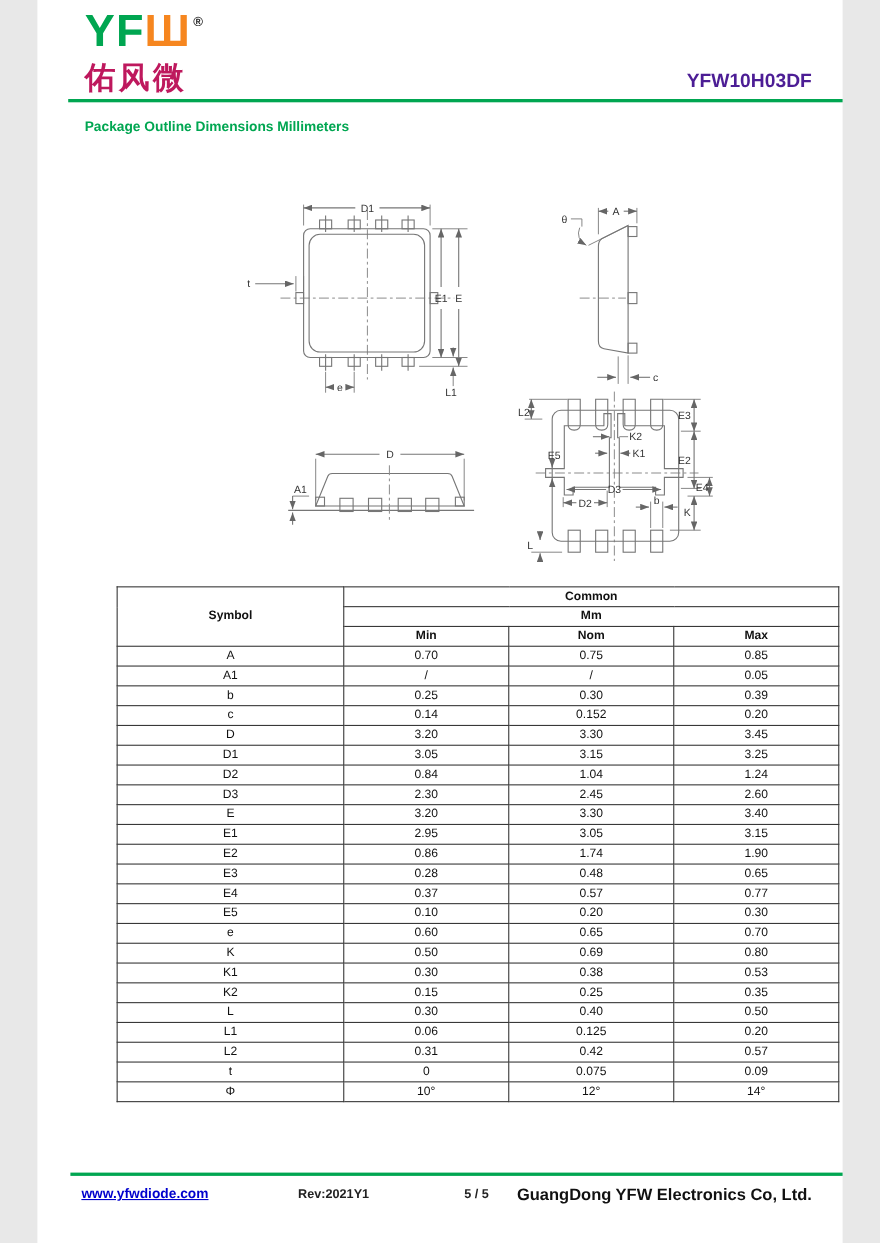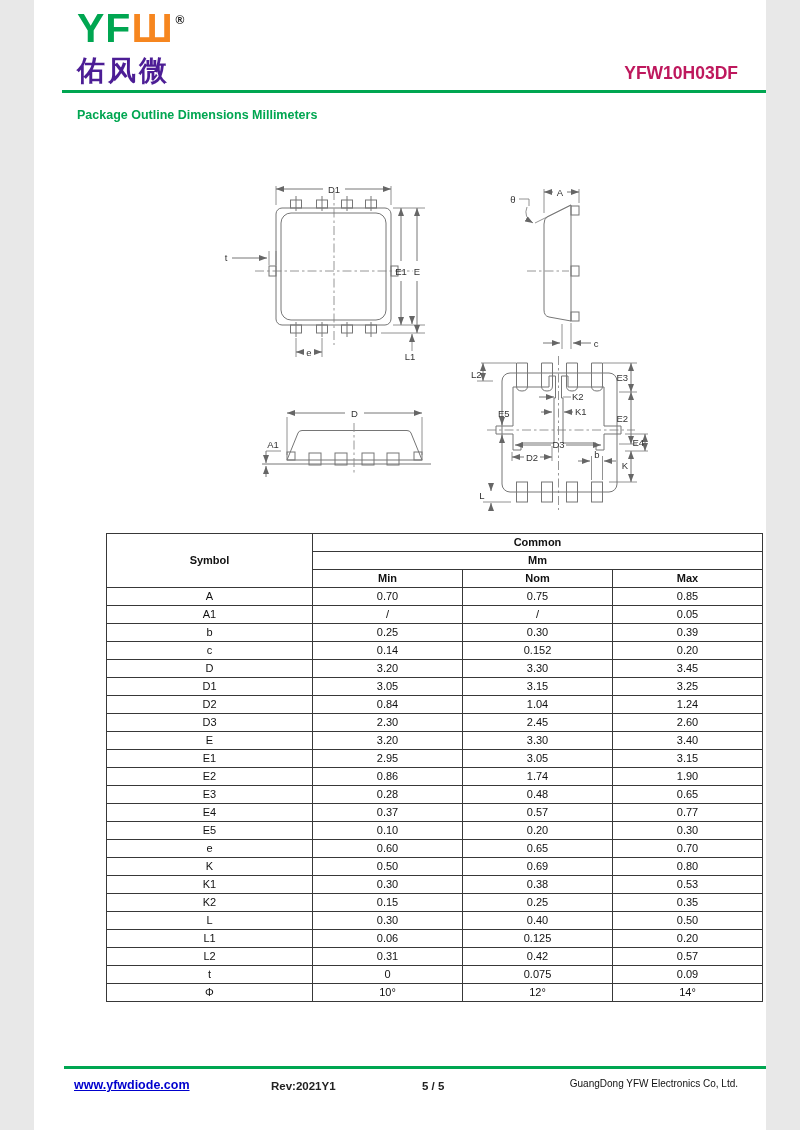--- a/index.html
+++ b/index.html
@@ -5,22 +5,22 @@
   html,body{margin:0;padding:0;background:#e8e8e8;}
   .page{position:relative;width:732px;height:1130px;background:#ffffff;margin:0 auto;
         font-family:"Liberation Sans",sans-serif;overflow:hidden;}
 
   
   .logo{position:absolute;left:43px;top:8px;}
   .logo-en{font-size:41px;font-weight:bold;line-height:1;letter-spacing:1px;}
   .logo-g{color:#00A651;}
   .logo-o{color:#F6861F;}
   .logo-reg{font-size:12px;vertical-align:18px;color:#222;font-weight:bold;margin-left:2px;}
-  .logo-cn{font-size:28px;font-weight:bold;color:#4c1d95;letter-spacing:3px;margin-top:3px;}
-  .part-number{position:absolute;right:28px;top:63px;font-size:17.5px;font-weight:bold;color:#be185d;}
+  .logo-cn{font-size:28px;font-weight:bold;color:#be185d;letter-spacing:3px;margin-top:3px;}
+  .part-number{position:absolute;right:28px;top:63px;font-size:17.5px;font-weight:bold;color:#4c1d95;}
   .rule-top{position:absolute;left:28px;top:90px;width:747px;height:2.5px;background:#00A651;}
   .section-title{position:absolute;left:43px;top:108px;font-size:12.5px;font-weight:bold;color:#00A651;}
   .doc-title{position:absolute;left:0;top:131px;width:800px;text-align:center;
              font-size:18px;font-weight:bold;color:#111;letter-spacing:.5px;}
 
   
   svg.dwg{position:absolute;overflow:visible;}
   svg.dwg line,svg.dwg rect,svg.dwg path{stroke:#767676;fill:none;stroke-width:1;}
   svg.dwg .thin{stroke-width:.8;}
   svg.dwg .cl{stroke:#8a8a8a;stroke-width:.9;stroke-dasharray:9 3 2.5 3;}
@@ -33,21 +33,21 @@
   table.dims th,table.dims td{border:1px solid #383838;text-align:center;vertical-align:middle;
              padding:0;height:17px;font-size:11px;line-height:1.2;color:#111;}
   table.dims th{font-weight:bold;font-size:11px;}
 
   
   .rule-bottom{position:absolute;left:30px;top:1066px;width:745px;height:3px;background:#00A651;}
   .footer-link{position:absolute;left:40px;top:1078px;font-size:12.5px;font-weight:bold;
                color:#0000CD;text-decoration:underline;}
   .footer-rev{position:absolute;left:237px;top:1080px;font-size:11.5px;font-weight:bold;color:#222;}
   .footer-page{position:absolute;left:388px;top:1080px;font-size:11.5px;font-weight:bold;color:#222;}
-  .footer-company{position:absolute;right:28px;top:1078px;font-size:10px;font-weight:normal;color:#111;}
+  .footer-company{position:absolute;right:28px;top:1078px;font-size:15px;font-weight:bold;color:#111;}
 </style>
 </head>
 <body>
 
 <div class="page">
 
   <div class="logo">
     <div class="logo-en"><span class="logo-g">YF</span><span class="logo-o">Ш</span><span class="logo-reg">®</span></div>
     <div class="logo-cn">佑风微</div>
   </div>

